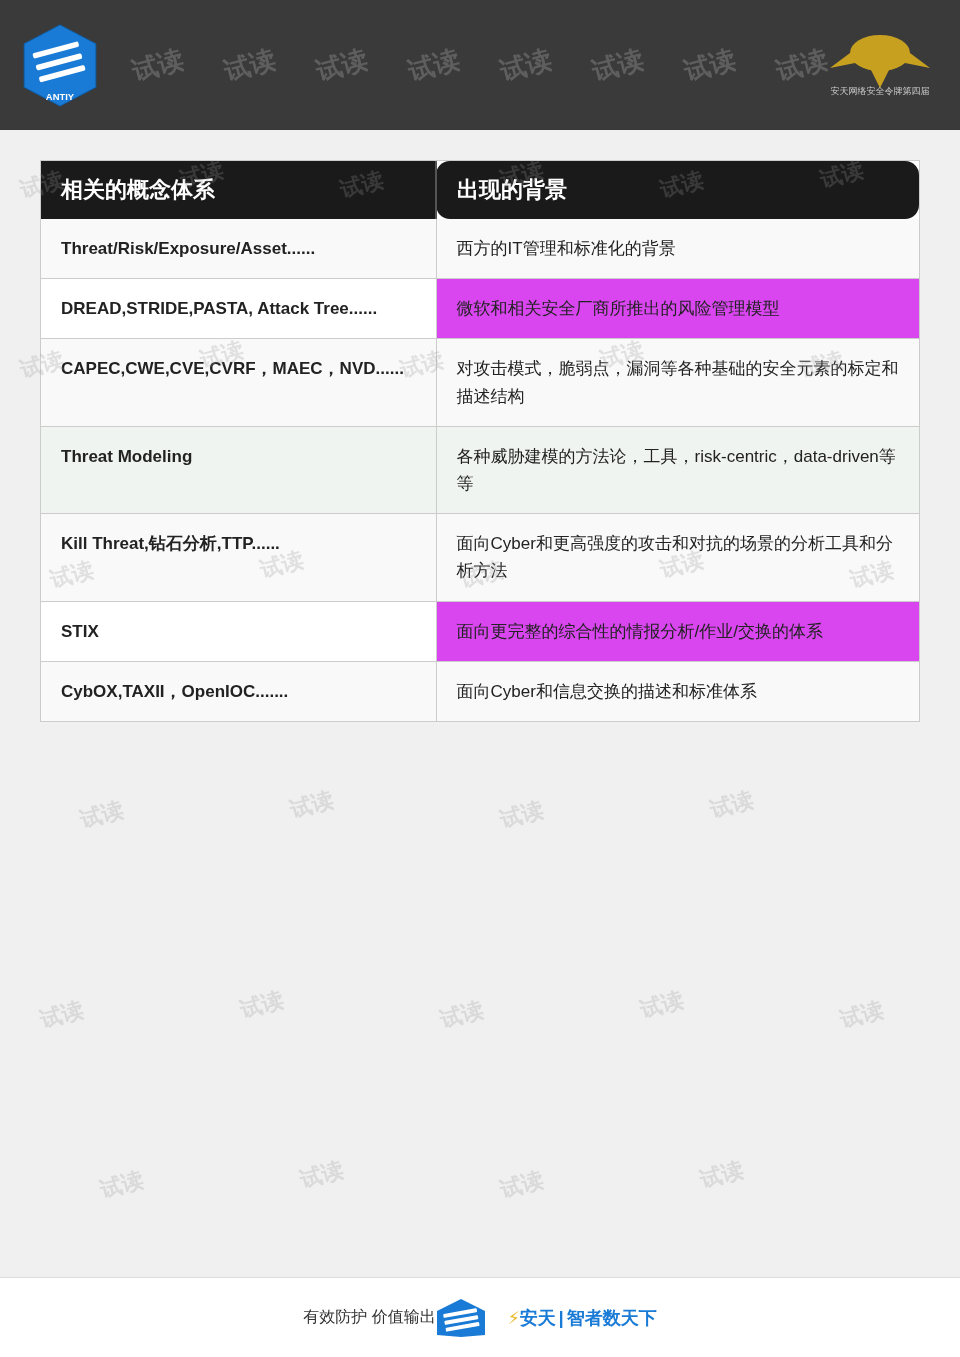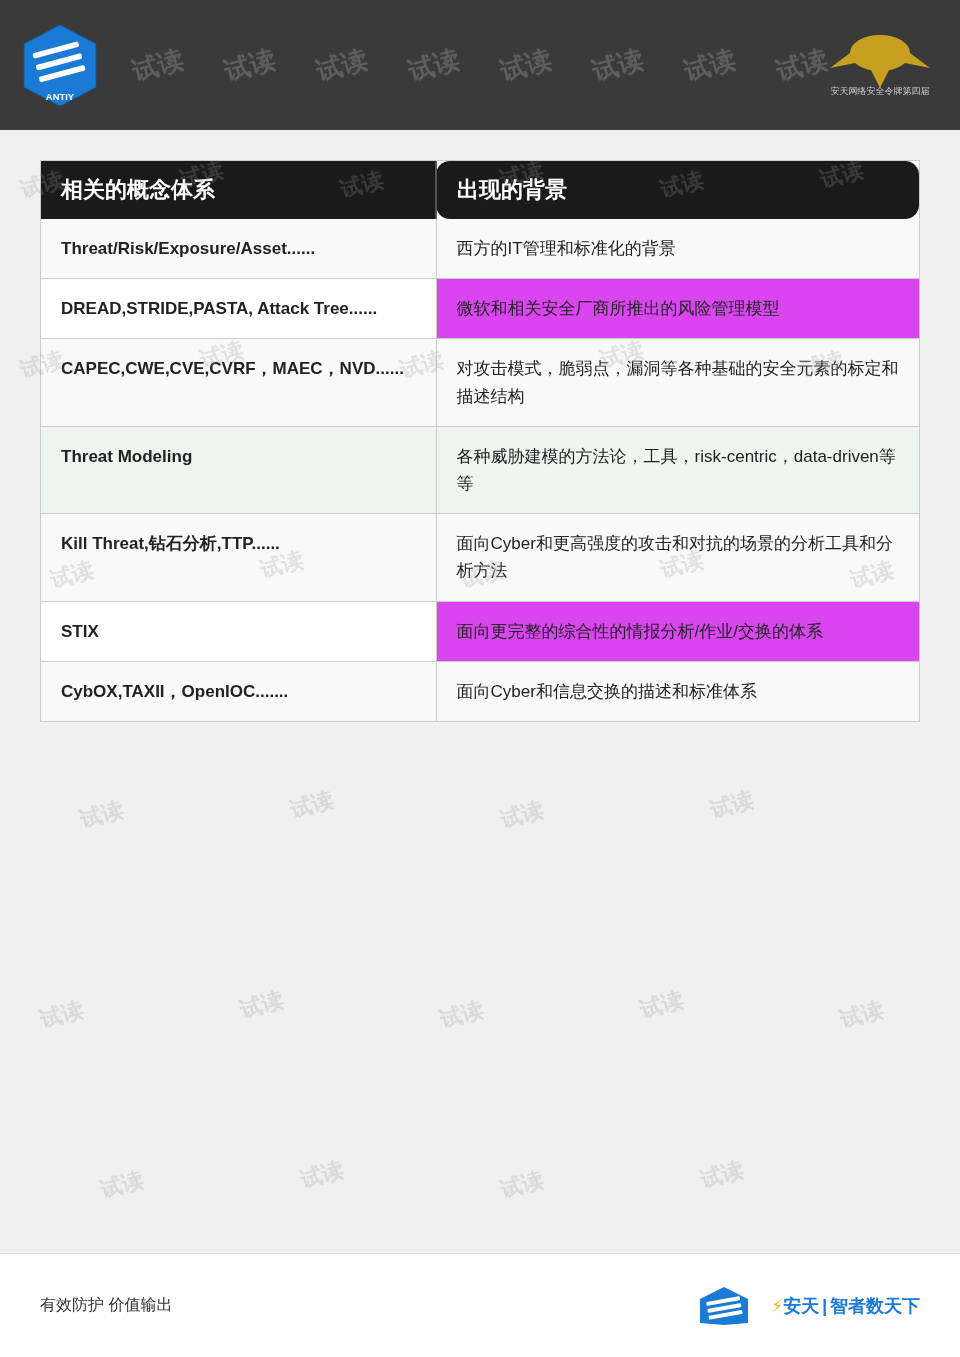--- a/index.html
+++ b/index.html
@@ -138,25 +138,25 @@
     .row-highlight .col-right {
       background: #f0f4f0 !important;
     }
 
     
     .footer {
       position: absolute;
       bottom: 0;
       left: 0;
       right: 0;
-      height: 104px;
+      height: 80px;
       background: #ffffff;
       display: flex;
       align-items: center;
-      justify-content: space-between;
+      justify-content: center;
       padding: 10px 40px;
       border-top: 1px solid #ddd;
     }
 
     .footer-slogan {
       font-size: 16px;
       color: #333;
       font-weight: 500;
     }
 

